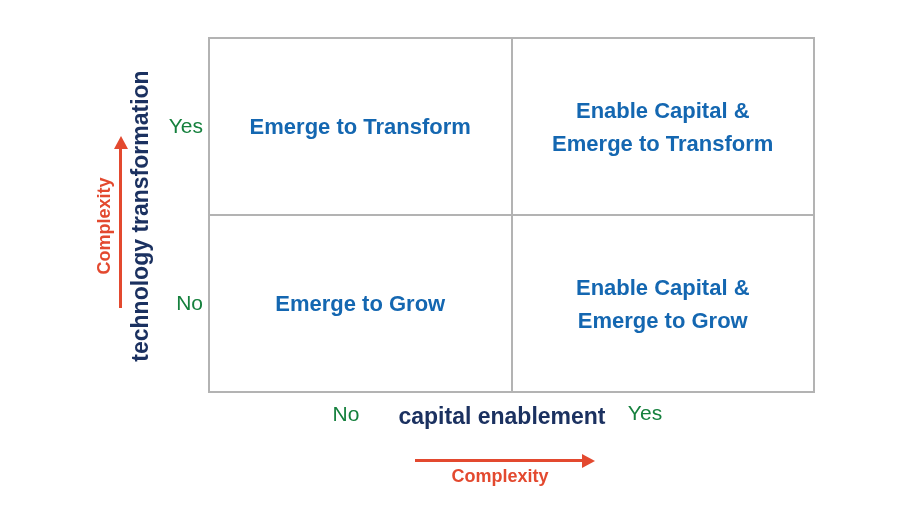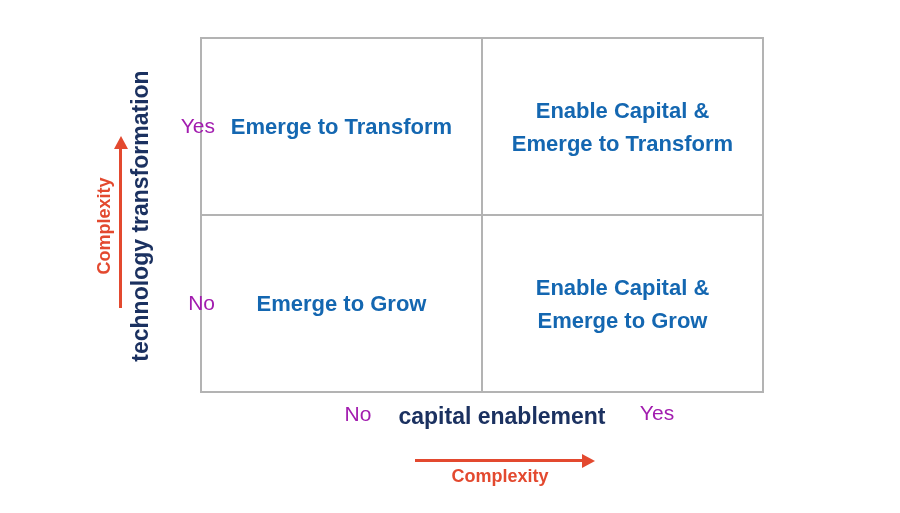--- a/index.html
+++ b/index.html
@@ -12,23 +12,23 @@
     width: 900px;
     height: 513px;
     background: #ffffff;
     font-family: "Liberation Sans", sans-serif;
     overflow: hidden;
   }
 
   
   .grid {
     position: absolute;
-    left: 200px;
+    left: 208px;
     top: 37px;
-    width: 564px;
+    width: 607px;
     height: 356px;
     border: 1px solid #b3b3b3;
     display: grid;
     grid-template-columns: 1fr 1fr;
     grid-template-rows: 1fr 1fr;
     box-sizing: border-box;
   }
   .cell {
     border: 1px solid #b3b3b3;
     display: flex;
@@ -40,25 +40,24 @@
     font-size: 22px;
     font-weight: 700;
     line-height: 1.5;
     text-align: center;
     white-space: pre-line;
   }
 
   
   .tick {
     position: absolute;
-    color: #a21caf;
+    color: #15803d;
     font-size: 21px;
     font-weight: 400;
     white-space: nowrap;
-    margin-left: 12px;
   }
   .tick.y-tick { transform: translate(-100%, -50%); }
   .tick.x-tick { transform: translate(-50%, -50%); }
   .tick-yes-y { left: 203px; top: 126px; }
   .tick-no-y  { left: 203px; top: 303px; }
   .tick-no-x  { left: 346px; top: 414px; }
   .tick-yes-x { left: 645px; top: 413px; }
 
   
   .x-title {

